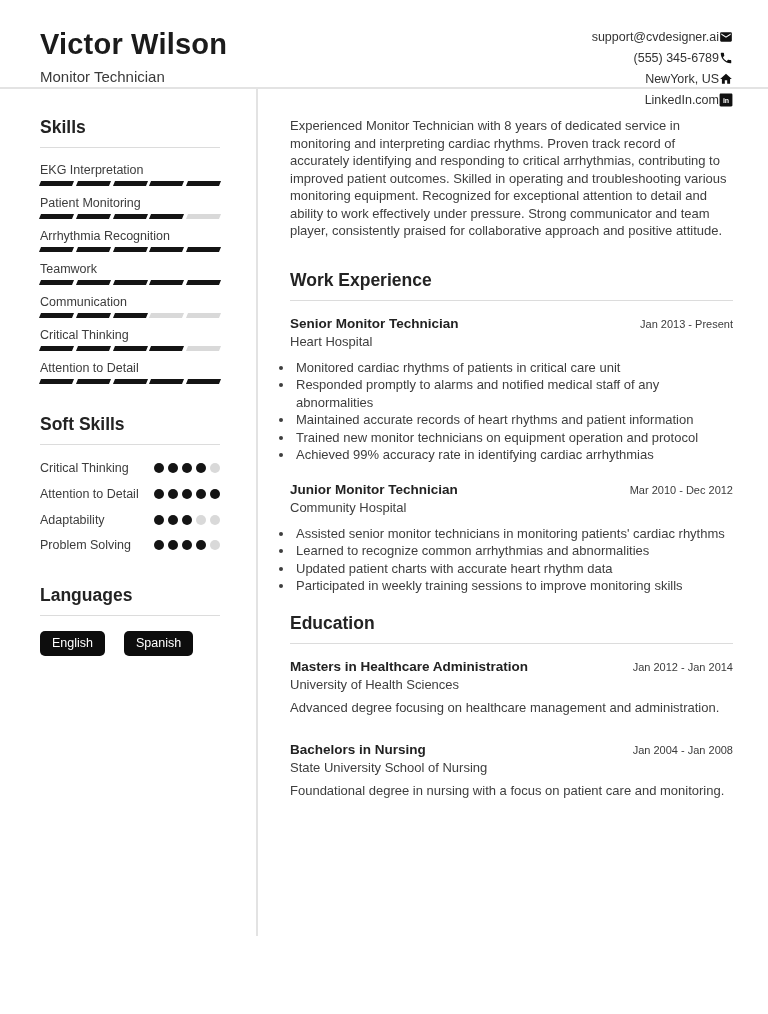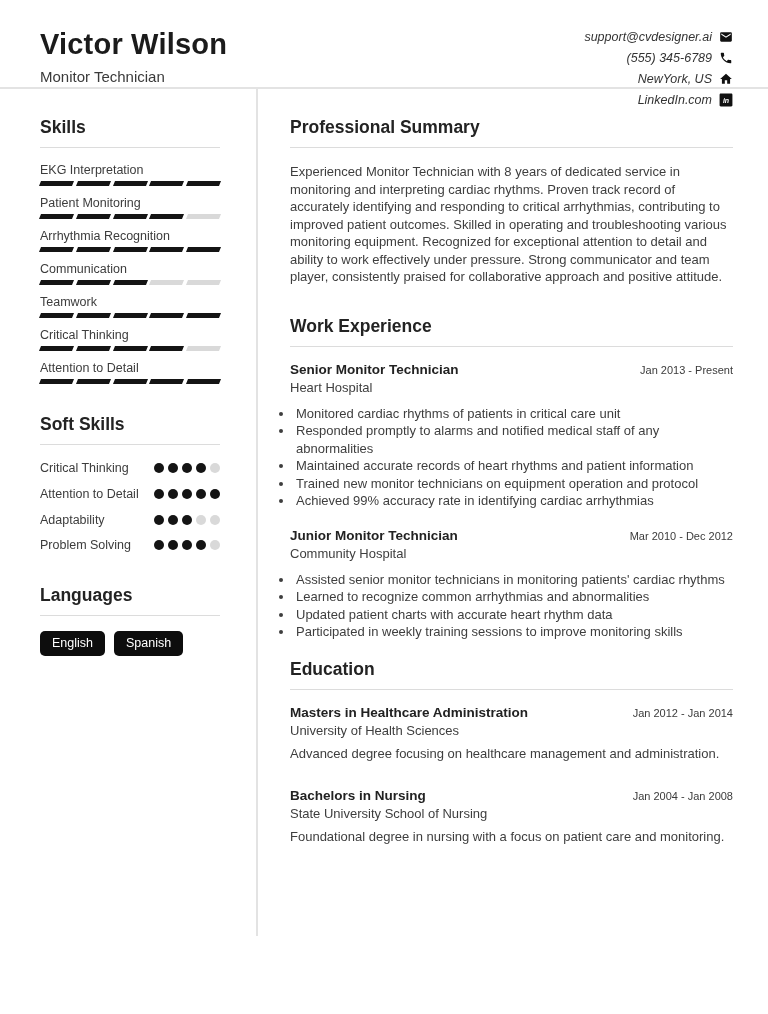--- a/index.html
+++ b/index.html
@@ -14,21 +14,21 @@
   
   .header {
     display:flex; justify-content:space-between; align-items:flex-start;
     padding:28px 35px 18px 40px;
     border-bottom:2px solid #e3e3e3;
     height:89px;
   }
   .name { font-size:29px; font-weight:bold; color:#1b1b1b; letter-spacing:0.2px; line-height:1.15; }
   .job-title { font-size:15px; color:#3a3a3a; margin-top:7px; }
   .contact { display:flex; flex-direction:column; align-items:flex-end; gap:7px; padding-top:2px; }
-  .contact-line { display:flex; align-items:center; gap:7px; font-size:12.5px; color:#333;font-style:italic; }
+  .contact-line { display:flex; align-items:center; font-size:12.5px; color:#333; }
   .cicon { width:14px; height:14px; display:inline-flex; align-items:center; justify-content:center; }
   .cicon svg { width:14px; height:14px; fill:#111; }
   
   .columns { display:flex; height:847px; }
   .left-col {
     width:258px; min-width:258px;
     border-right:2px solid #e3e3e3;
     padding:28px 36px 0 40px;
   }
   .main-col { flex:1; padding:28px 35px 0 32px; }
@@ -44,21 +44,21 @@
   .seg { flex:1; height:5px; background:#d9d9d9; transform:skewX(-22deg); }
   .seg.on { background:#141414; }
   
   .soft-row { display:flex; justify-content:space-between; align-items:flex-start; margin-bottom:8px; }
   .soft-label { font-size:12.5px; color:#3c3c3c; max-width:110px; line-height:1.42; }
   .dots { display:flex; gap:4px; padding-top:3px; }
   .dot { width:10px; height:10px; border-radius:50%; background:#d9d9d9; }
   .dot.on { background:#141414; }
   
   .section-gap { margin-top:30px; }
-  .pill-row { display:flex; gap:9px; margin-top:4px; }
+  .pill-row { display:flex; gap:19px; margin-top:4px; }
   .pill {
     background:#0d0d0d; color:#ffffff; font-size:12.5px;
     padding:6px 12px; border-radius:5px; line-height:1;
   }
   
   .summary-text { font-size:13px; line-height:17.5px; color:#3e3e3e; }
   .job { margin-bottom:18px; }
   .job-head { display:flex; justify-content:space-between; align-items:baseline; }
   .job-name { font-size:13.5px; font-weight:bold; color:#222; }
   .job-dates { font-size:11px; color:#3b3b3b; white-space:nowrap; }
@@ -143,37 +143,37 @@
             <div class="skill-label">Arrhythmia Recognition</div>
             <div class="skill-bar">
               <span class="seg on"></span>
               <span class="seg on"></span>
               <span class="seg on"></span>
               <span class="seg on"></span>
               <span class="seg on"></span>
             </div>
           </div>
           <div class="skill-row">
+            <div class="skill-label">Teamwork</div>
+            <div class="skill-bar">
+              <span class="seg on"></span>
+              <span class="seg on"></span>
+              <span class="seg on"></span>
+              <span class="seg on"></span>
+              <span class="seg on"></span>
+            </div>
+          </div>
+          <div class="skill-row">
             <div class="skill-label">Communication</div>
             <div class="skill-bar">
               <span class="seg on"></span>
               <span class="seg on"></span>
               <span class="seg on"></span>
               <span class="seg"></span>
               <span class="seg"></span>
-            </div>
-          </div>
-          <div class="skill-row">
-            <div class="skill-label">Teamwork</div>
-            <div class="skill-bar">
-              <span class="seg on"></span>
-              <span class="seg on"></span>
-              <span class="seg on"></span>
-              <span class="seg on"></span>
-              <span class="seg on"></span>
             </div>
           </div>
           <div class="skill-row">
             <div class="skill-label">Critical Thinking</div>
             <div class="skill-bar">
               <span class="seg on"></span>
               <span class="seg on"></span>
               <span class="seg on"></span>
               <span class="seg on"></span>
               <span class="seg"></span>
@@ -242,21 +242,20 @@
       <div class="sec-h">Languages</div>
       <div class="pill-row" id="languages-list">
           <span class="pill">English</span>
           <span class="pill">Spanish</span>
         </div>
     </div>
   </div>
 
   <div class="main-col">
     <div>
-      <div class="sec-h">Professional Summary</div>
       <p class="summary-text">Experienced Monitor Technician with 8 years of dedicated service in monitoring and interpreting cardiac rhythms. Proven track record of accurately identifying and responding to critical arrhythmias, contributing to improved patient outcomes. Skilled in operating and troubleshooting various monitoring equipment. Recognized for exceptional attention to detail and ability to work effectively under pressure. Strong communicator and team player, consistently praised for collaborative approach and positive attitude.</p>
     </div>
 
     <div class="section-gap">
       <div class="sec-h">Work Experience</div>
       <div id="jobs-list">
           <div class="job">
             <div class="job-head">
               <span class="job-name">Senior Monitor Technician</span>
               <span class="job-dates">Jan 2013 - Present</span>

